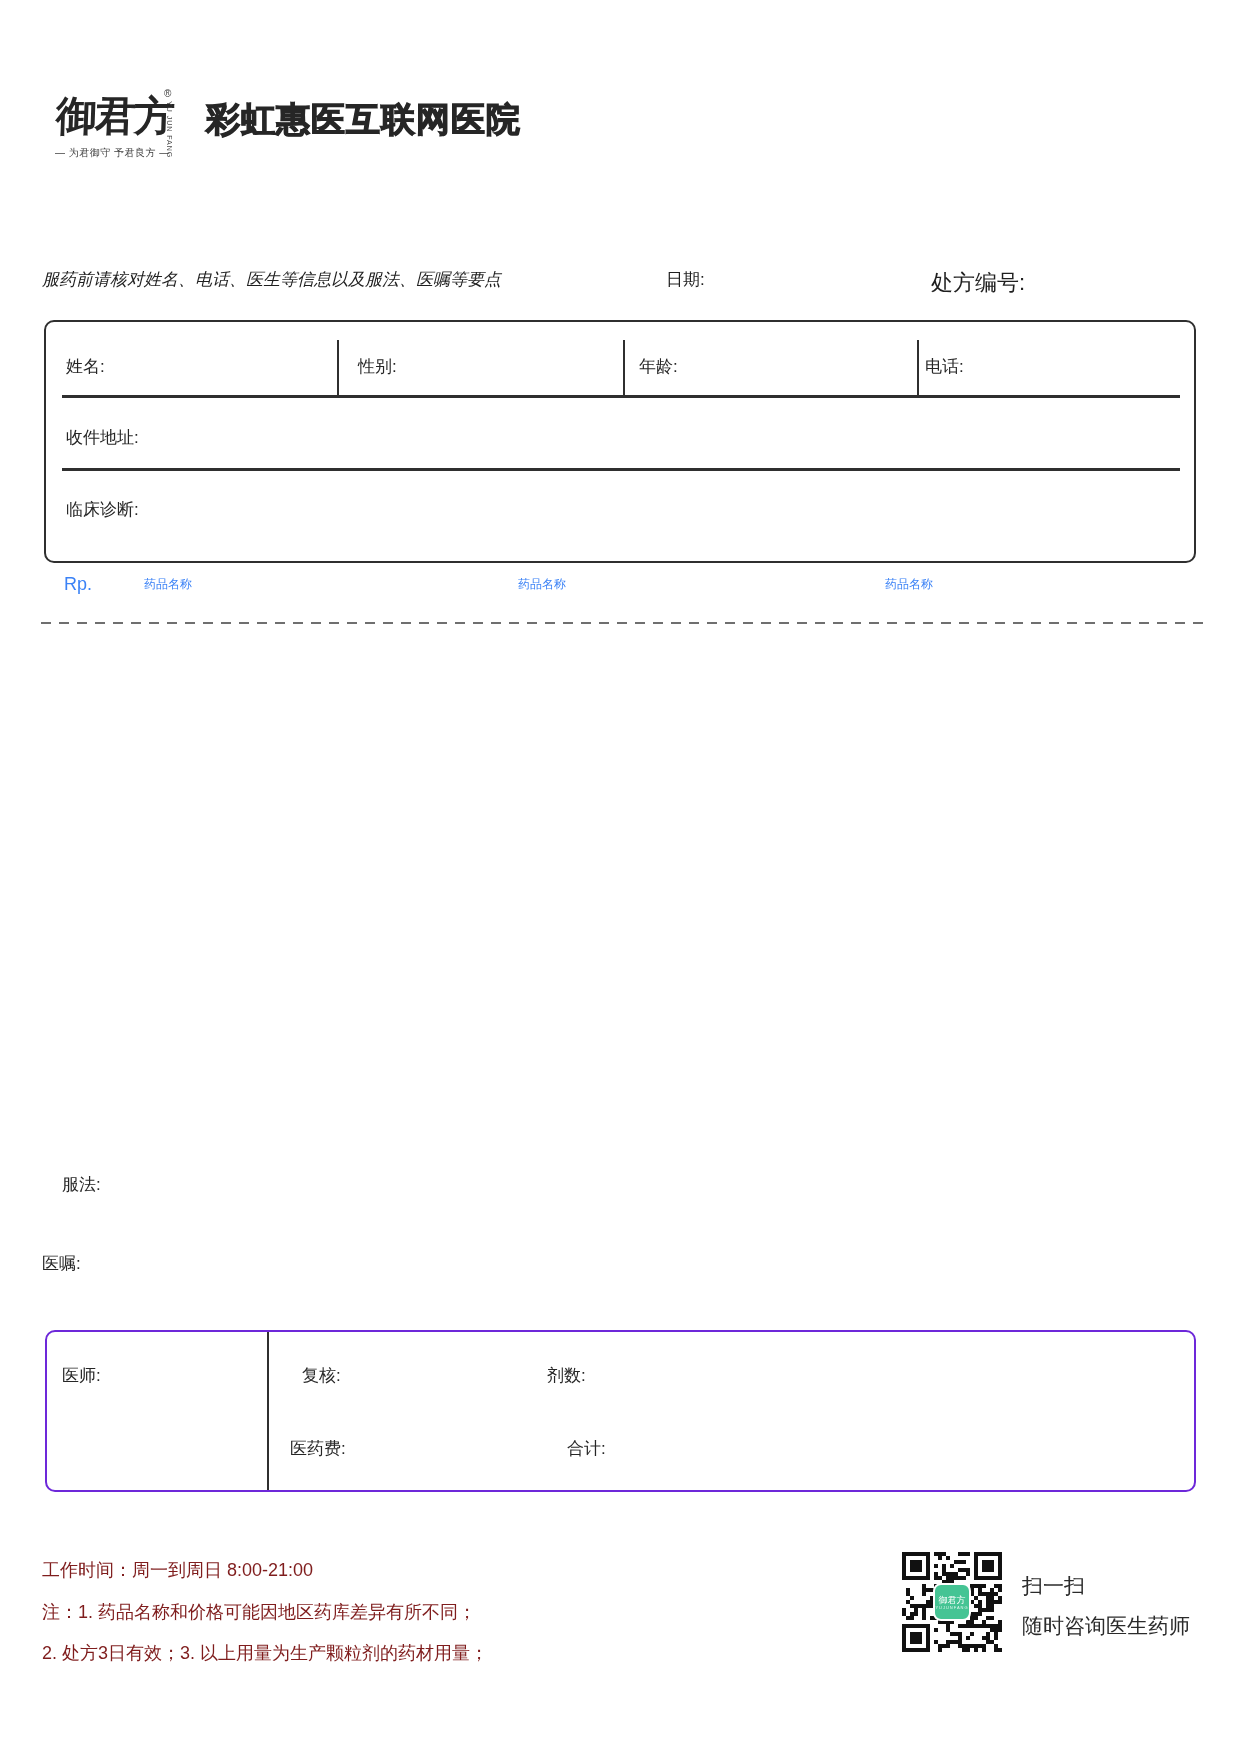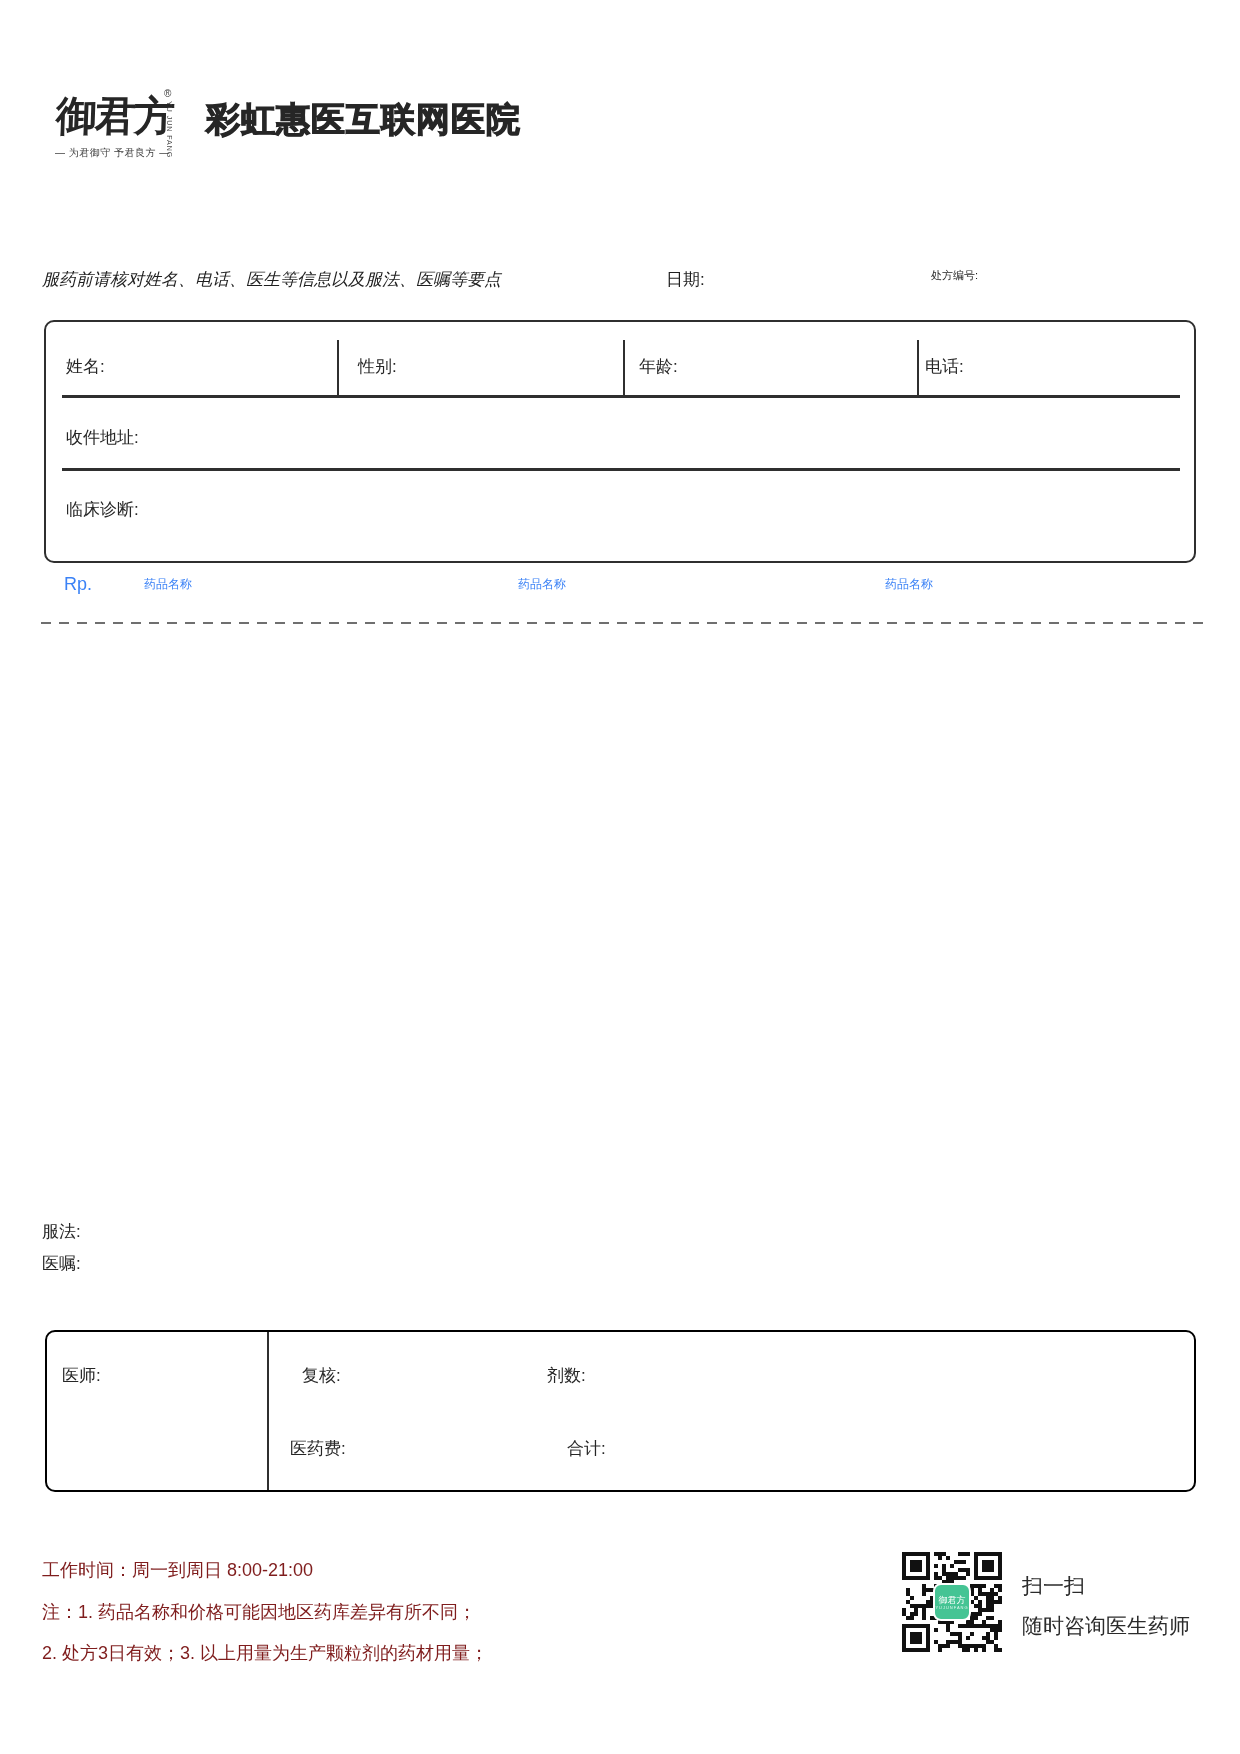--- a/index.html
+++ b/index.html
@@ -39,21 +39,21 @@
     font-size:34px;line-height:1.1;
     font-weight:800;
     letter-spacing:1px;
     color:#262626;
     -webkit-text-stroke:1.2px #262626;
   }
 
   
   .notice-text{left:42px;top:268px;font-size:17px;color:#1f1f1f;font-style:italic;}
   .date-label{left:666px;top:268px;font-size:17px;color:#1f1f1f;}
-  .rxno-label{left:931px;top:268px;font-size:11px;color:#1f1f1f;}
+  .rxno-label{left:931px;top:268px;font-size:22px;color:#1f1f1f;}
 
   
   .patient-box{
     left:44px;top:320px;width:1152px;height:243px;
     border:2px solid #2f2f2f;border-radius:10px;
     box-sizing:border-box;
   }
   .patient-box .cell-label{position:absolute;font-size:17px;color:#262626;}
   .vdiv{position:absolute;top:18px;height:57px;width:2px;background:#2f2f2f;}
   .hline{position:absolute;left:16px;right:14px;height:3px;background:#2f2f2f;}
@@ -65,21 +65,21 @@
     left:41px;top:622px;width:1162px;height:2px;
     background:repeating-linear-gradient(90deg,#6f6f6f 0 10px,transparent 10px 18px);
   }
 
   
   .usage-label{left:42px;font-size:17px;color:#262626;}
 
   
   .sign-box{
     left:45px;top:1330px;width:1151px;height:162px;
-    border:2px solid #000000;border-radius:10px;
+    border:2px solid #6d28d9;border-radius:10px;
     box-sizing:border-box;
   }
   .sign-box .vdiv-full{position:absolute;left:220px;top:0;bottom:0;width:2px;background:#2f2f2f;}
   .sign-box .cell-label{position:absolute;font-size:17px;color:#262626;}
 
   
   .footer-line{left:42px;font-size:18px;color:#7f1d1d;}
 
   
   .qr-wrap{left:900px;top:1550px;width:104px;height:104px;}
@@ -123,21 +123,21 @@
     <div class="hline" style="top:146px;"></div>
     <div class="cell-label" style="left:20px;top:176px;">临床诊断:</div>
   </div>
 
   <div class="abs rp-label">Rp.</div>
   <div class="abs drug-col" style="left:144px;">药品名称</div>
   <div class="abs drug-col" style="left:518px;">药品名称</div>
   <div class="abs drug-col" style="left:885px;">药品名称</div>
   <div class="abs dashed-line"></div>
 
-  <div class="abs usage-label" style="top:1220px;">服法:</div>
+  <div class="abs usage-label" style="top:1173px;margin-left:20px;">服法:</div>
   <div class="abs usage-label" style="top:1252px;">医嘱:</div>
 
   <div class="abs sign-box">
     <div class="vdiv-full"></div>
     <div class="cell-label" style="left:15px;top:32px;">医师:</div>
     <div class="cell-label" style="left:255px;top:32px;">复核:</div>
     <div class="cell-label" style="left:500px;top:32px;">剂数:</div>
     <div class="cell-label" style="left:243px;top:105px;">医药费:</div>
     <div class="cell-label" style="left:520px;top:105px;">合计:</div>
   </div>

